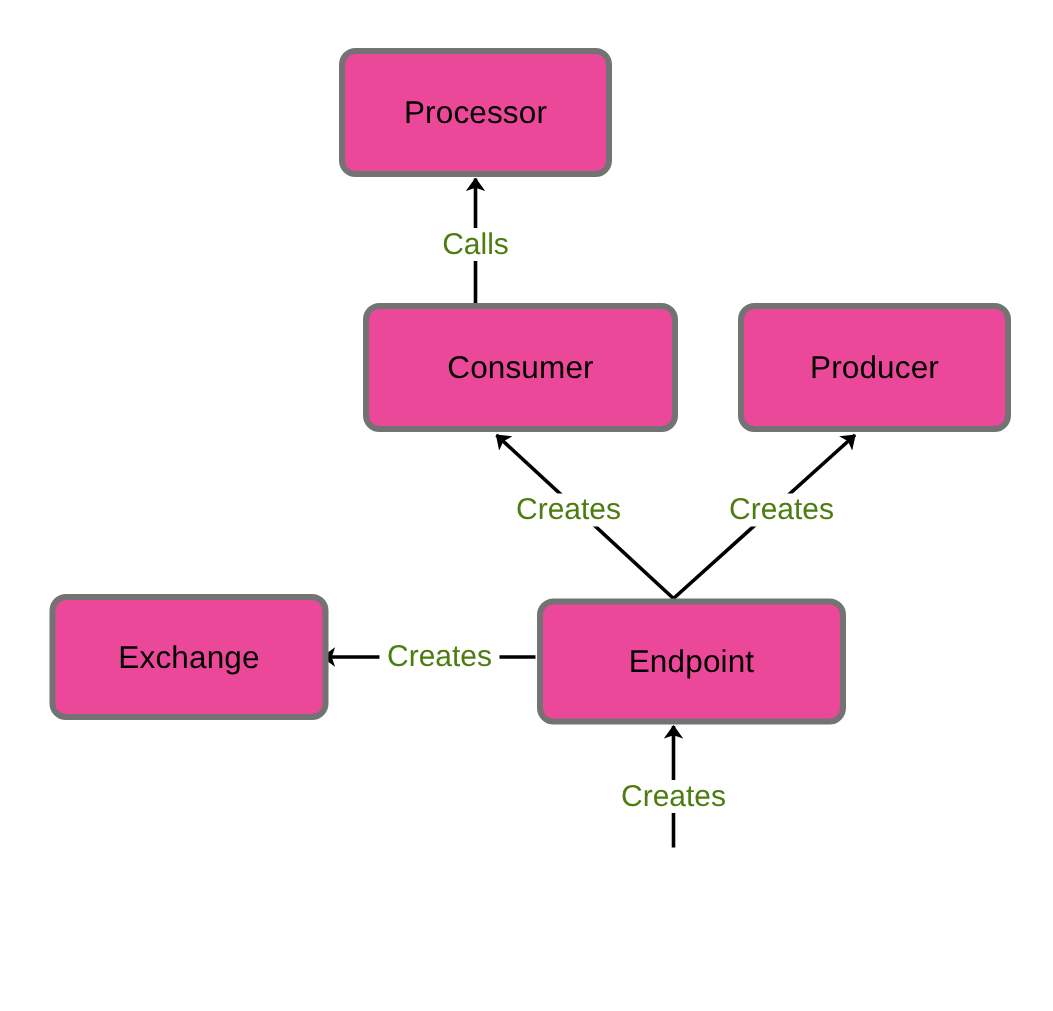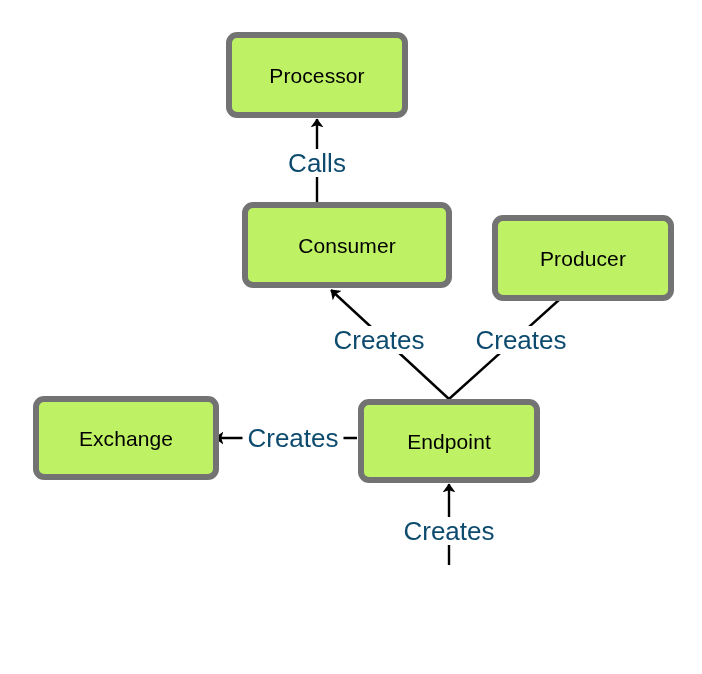--- a/index.html
+++ b/index.html
@@ -26,43 +26,43 @@
     position: absolute;
     left: 0;
     top: 0;
     width: 702px;
     height: 674px;
     display: block;
   }
   .node-box {
     position: absolute;
     box-sizing: border-box;
-    border: 6px solid #737373;
+    border: 4px solid #737373;
     border-radius: 11px;
-    background: #bef264;
+    background: #ec4899;
     display: flex;
     align-items: center;
     justify-content: center;
   }
   .node-label {
     font-family: "Liberation Sans", "DejaVu Sans", sans-serif;
     font-size: 21px;
     line-height: 1;
     color: #000000;
     letter-spacing: 0.1px;
     white-space: nowrap;
     user-select: none;
   }
   .edge-label {
     position: absolute;
     transform: translate(-50%, -50%);
     font-family: "Liberation Sans", "DejaVu Sans", sans-serif;
-    font-size: 26px;
+    font-size: 20px;
     line-height: 1;
-    color: #0c4a6e;
+    color: #4d7c0f;
     background: #ffffff;
     padding: 1px 5px;
     white-space: nowrap;
     user-select: none;
   }
 </style>
 </head>
 <body>
 
 <div id="diagram-root">
@@ -96,29 +96,29 @@
   </svg>
 
   <div class="node-box" style="left:226px; top:32px; width:182px; height:86px;">
     <span class="node-label">Processor</span>
   </div>
 
   <div class="node-box" style="left:242px; top:202px; width:210px; height:86px;justify-content:center;">
     <span class="node-label">Consumer</span>
   </div>
 
-  <div class="node-box" style="left:492px; top:202px; width:182px; height:86px;margin-top:13px;">
+  <div class="node-box" style="left:492px; top:202px; width:182px; height:86px;">
     <span class="node-label">Producer</span>
   </div>
 
   <div class="node-box" style="left:33px; top:396px; width:186px; height:84px;">
     <span class="node-label">Exchange</span>
   </div>
 
-  <div class="node-box" style="left:358px; top:399px; width:182px; height:84px;">
+  <div class="node-box" style="left:358px; top:399px; width:206px; height:84px;">
     <span class="node-label">Endpoint</span>
   </div>
 
 
   <div class="edge-label" style="left:317px; top:163px;">Calls</div>
 
   <div class="edge-label" style="left:379px; top:340px;">Creates</div>
 
   <div class="edge-label" style="left:521px; top:340px;">Creates</div>
 

